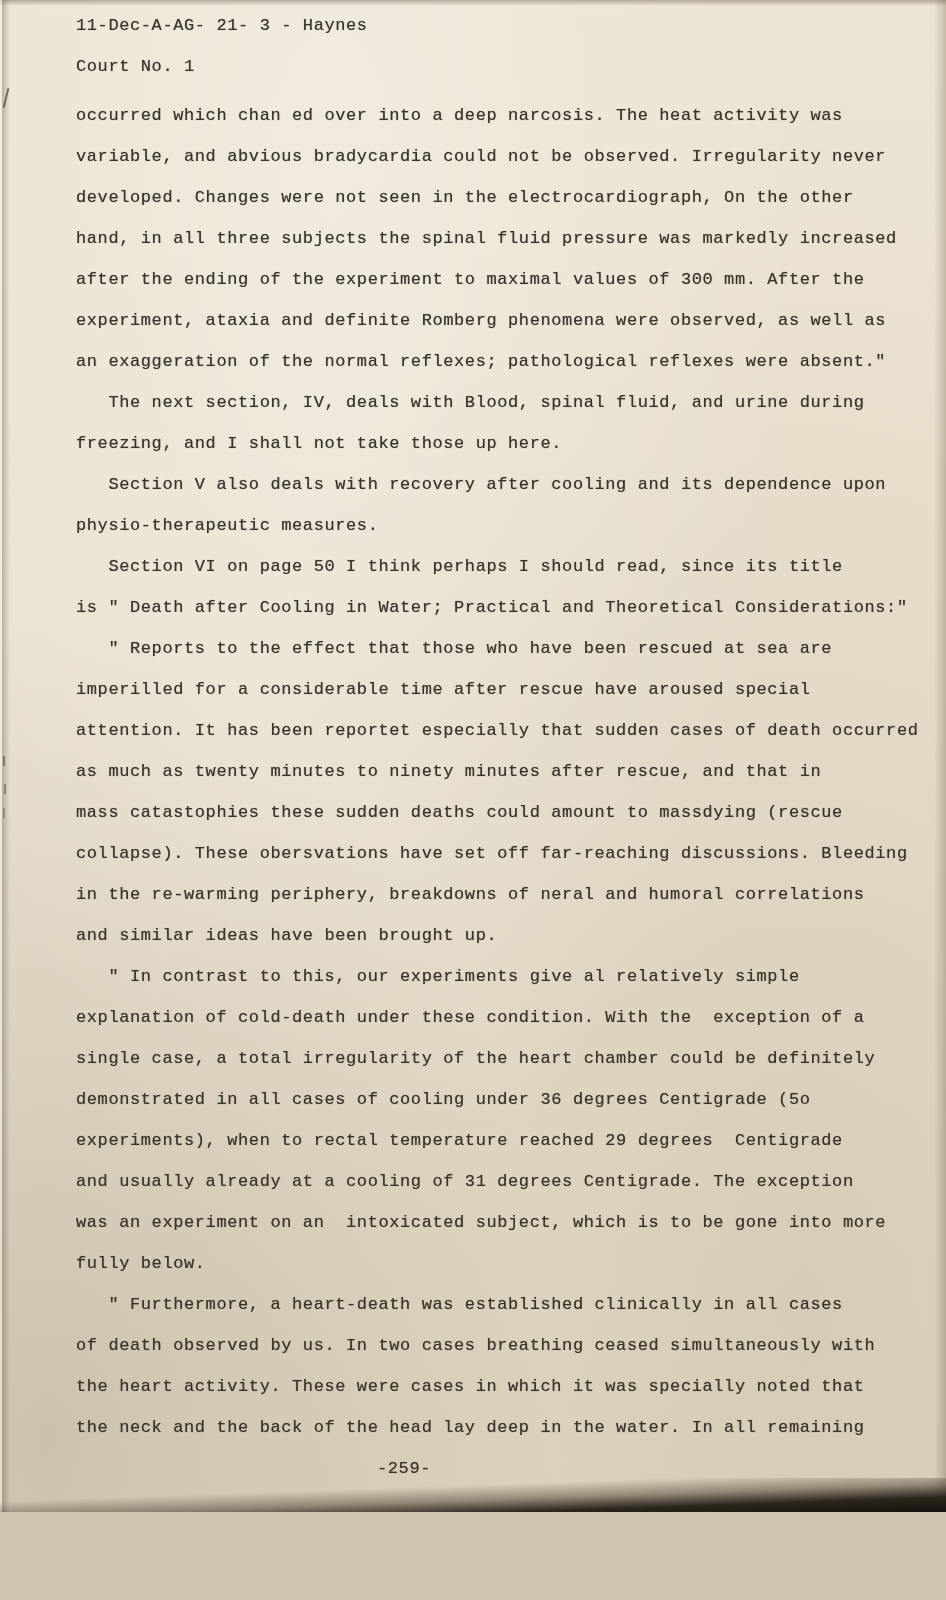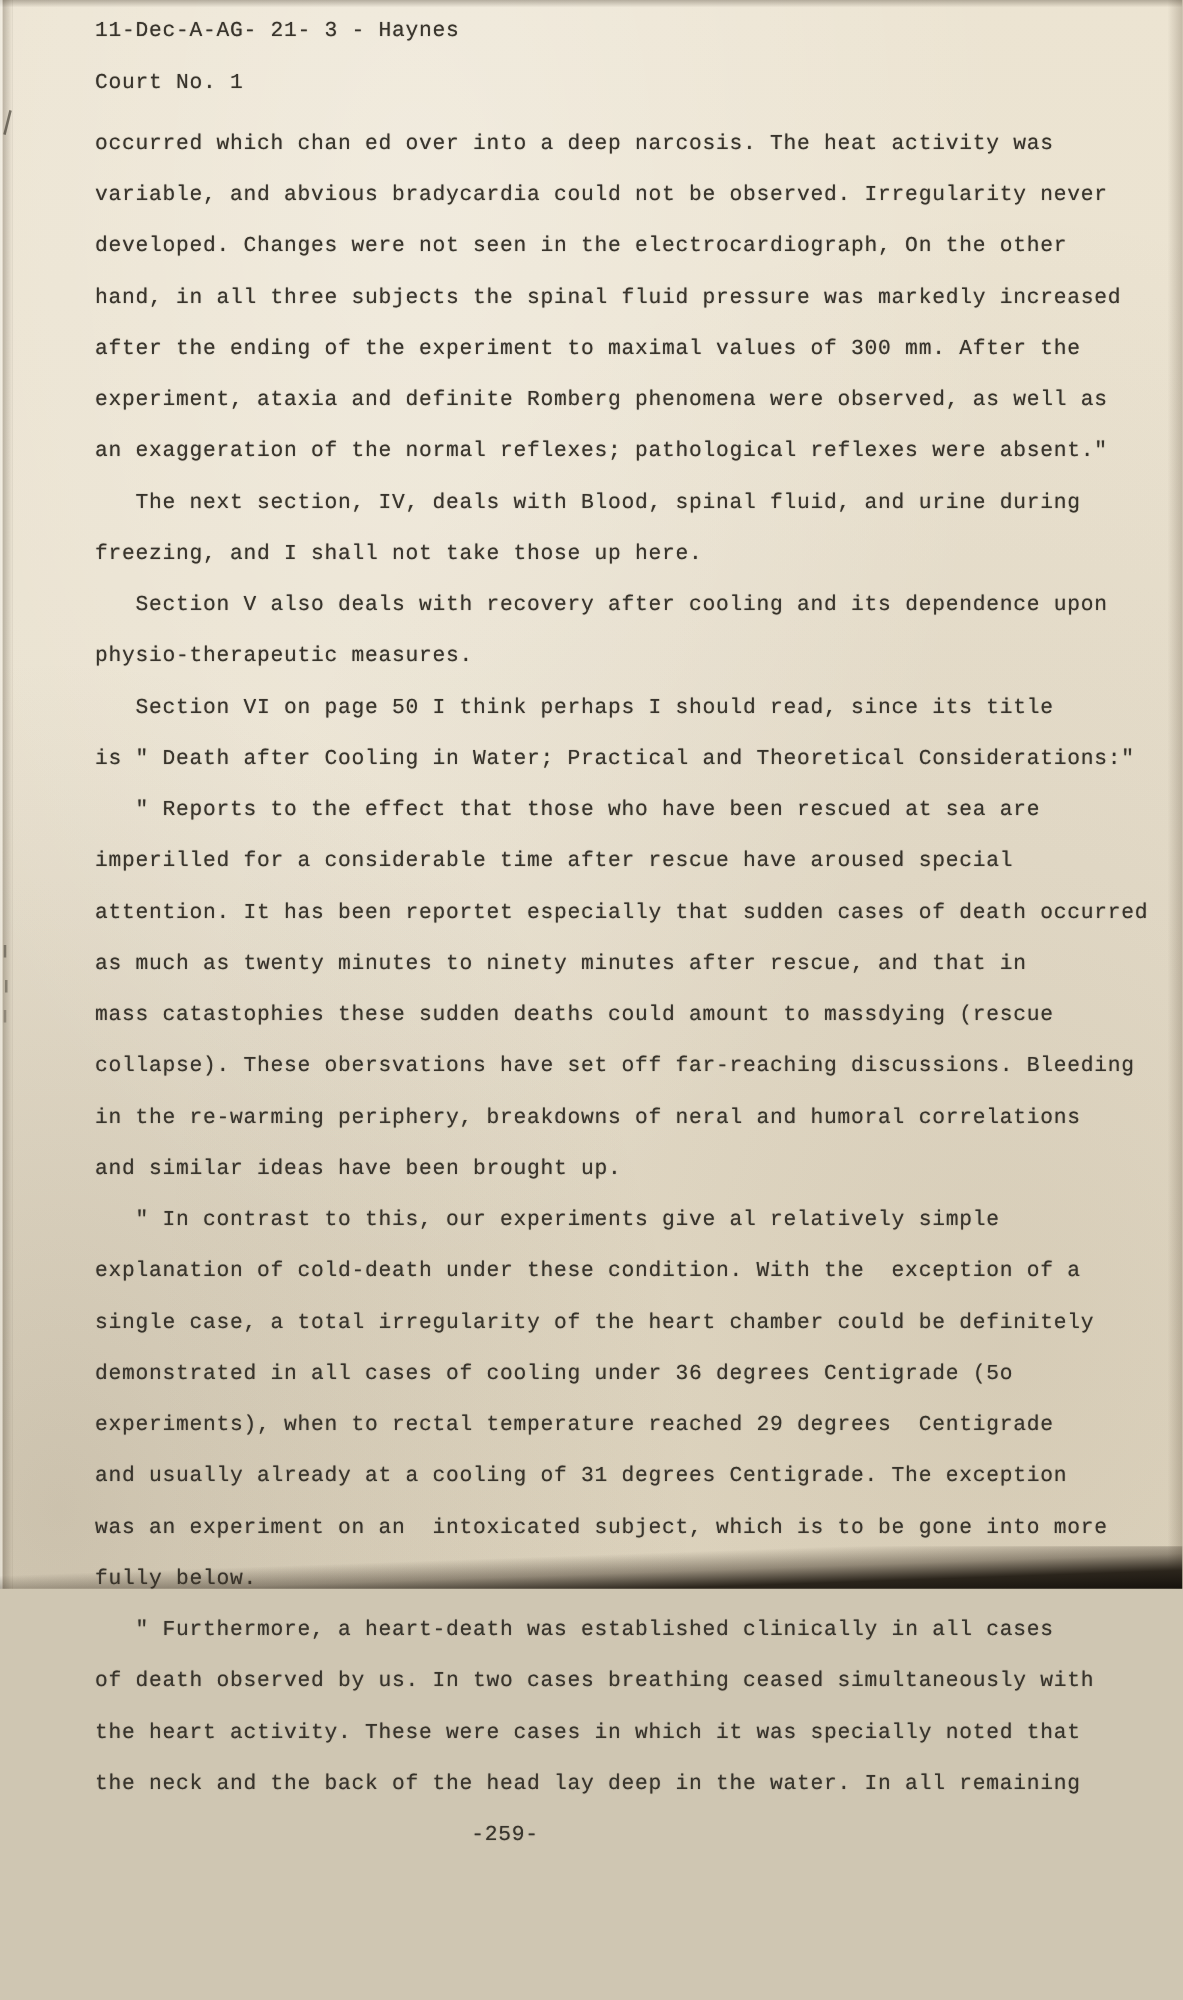--- a/index.html
+++ b/index.html
@@ -5,21 +5,21 @@
   * { box-sizing: border-box; }
   html, body { margin: 0; padding: 0; }
   body {
     width: 946px; height: 1600px;
     overflow: hidden;
     background: #cfc6b2;
     font-family: "Liberation Mono", "DejaVu Sans Mono", monospace;
   }
   .page {
     position: relative;
-    width: 946px; height: 1271px;
+    width: 946px; height: 1512px;
     background:
       radial-gradient(ellipse at 35% 12%, rgba(255,255,255,0.28), rgba(255,255,255,0) 55%),
       radial-gradient(ellipse at 85% 85%, rgba(120,100,70,0.14), rgba(120,100,70,0) 60%),
       radial-gradient(ellipse at 5% 95%, rgba(90,75,55,0.18), rgba(90,75,55,0) 40%),
       linear-gradient(to bottom, #ece4d2 0%, #e9e1cf 55%, #e4dbc6 100%);
     color: #38342c;
   }
   .content {
     position: absolute;
     top: 5px; left: 76px;

